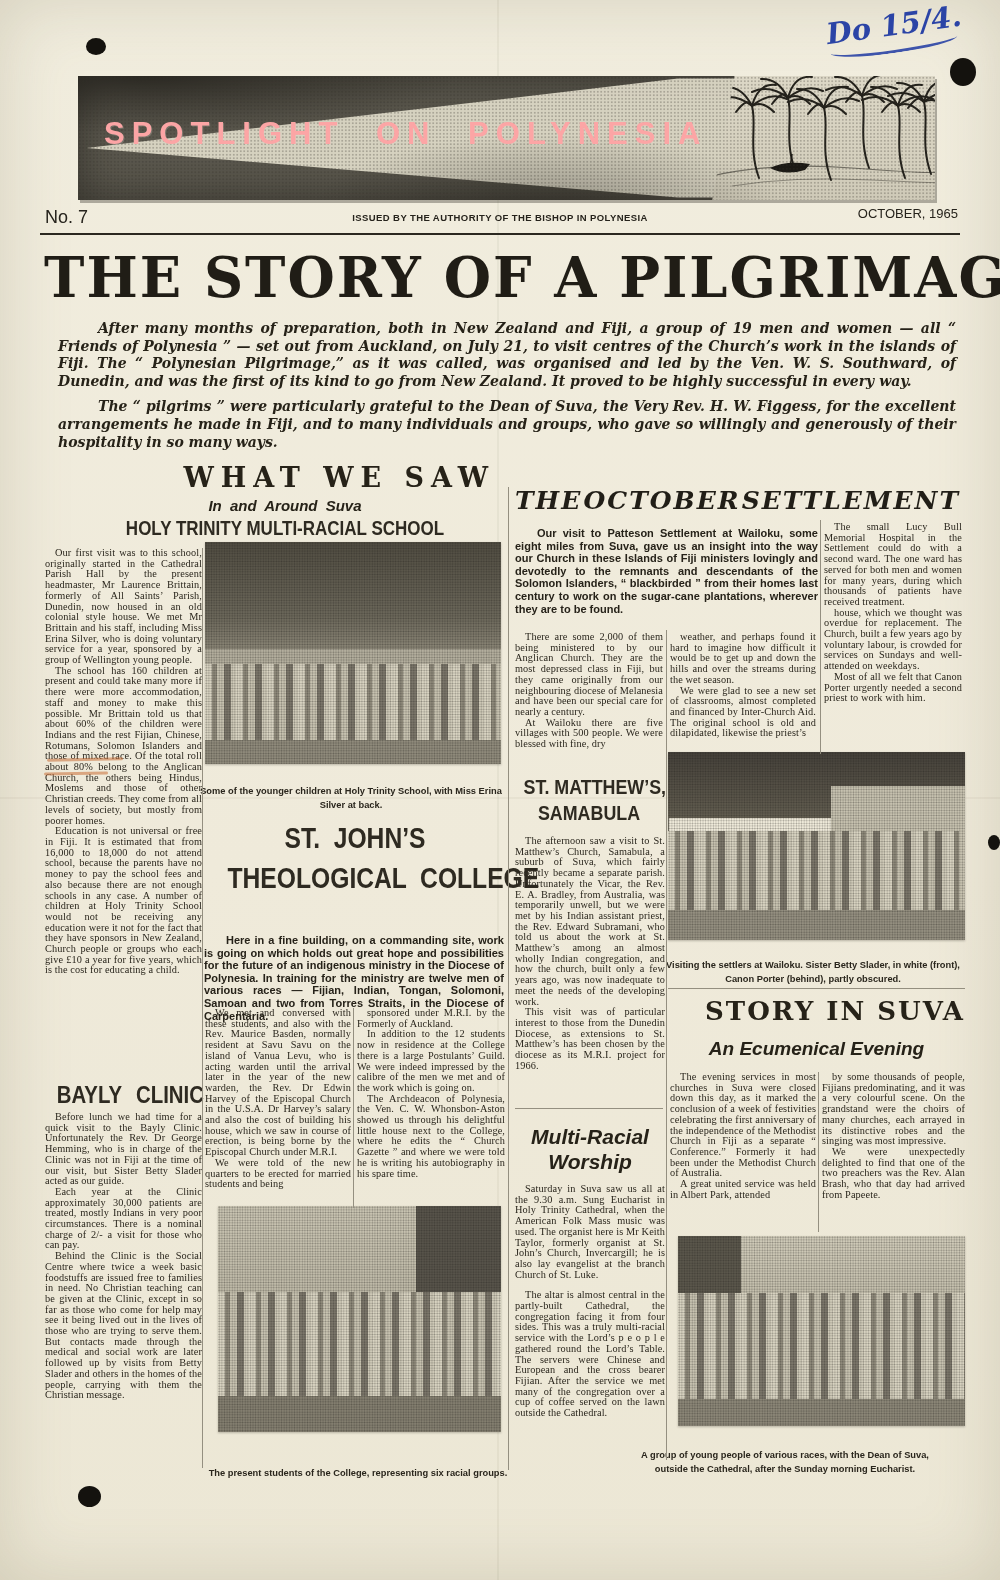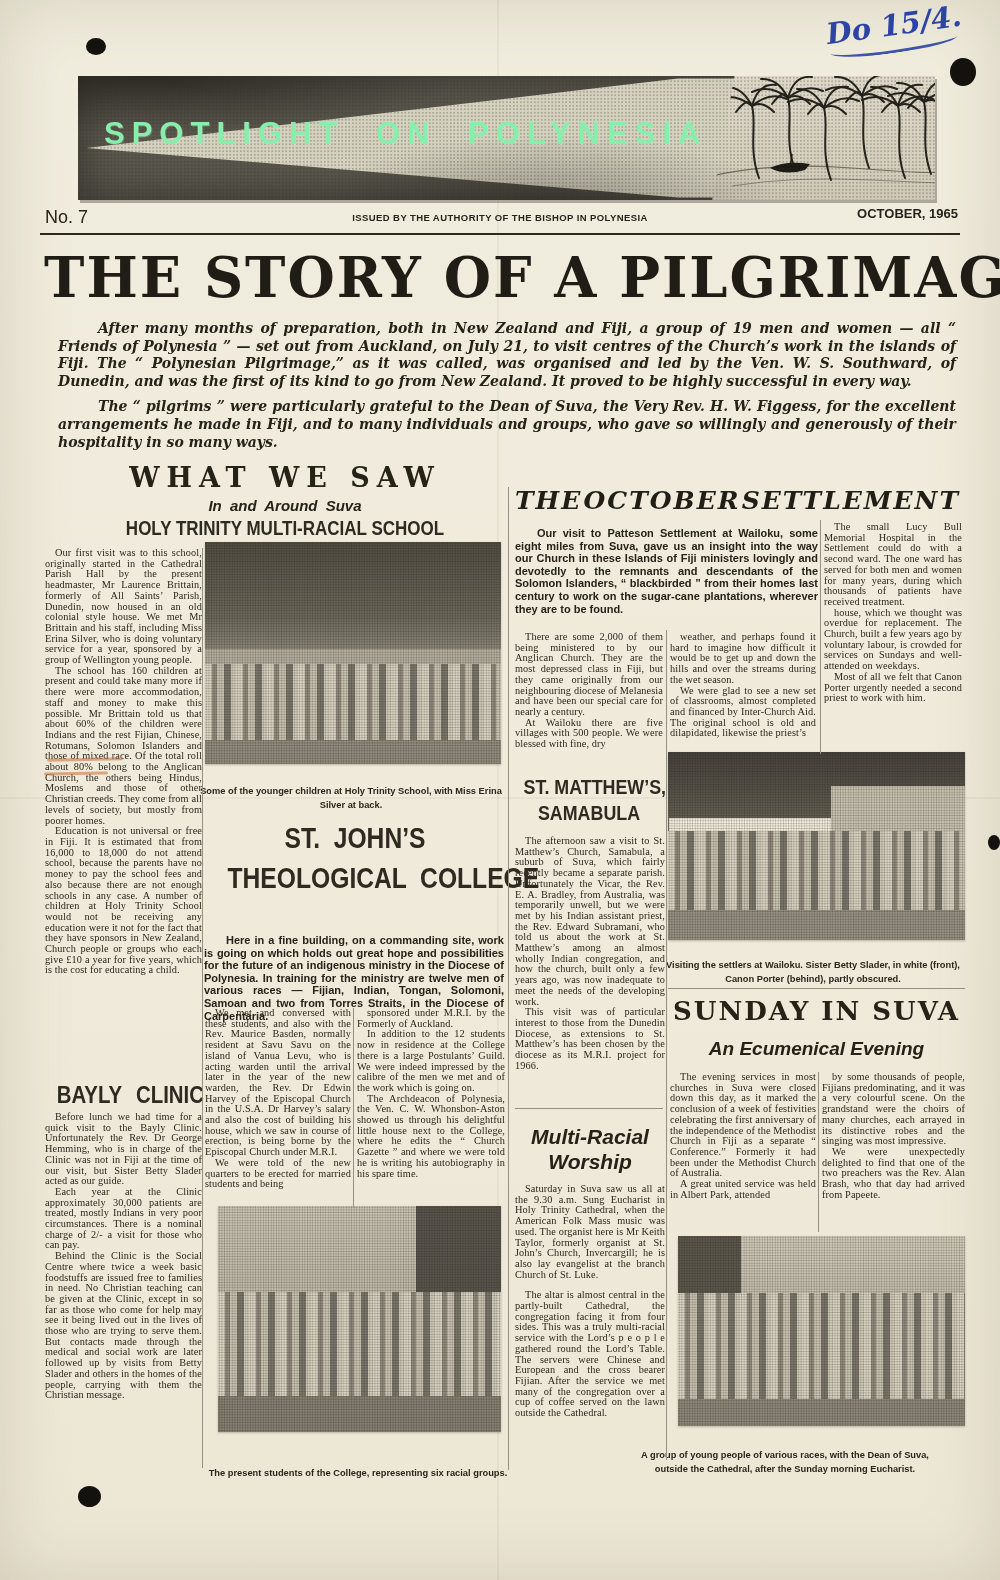--- a/index.html
+++ b/index.html
@@ -20,48 +20,48 @@
     background:linear-gradient(180deg,#ddd8c7 0%,#d5d0be 70%,#cfcab8 100%);
     clip-path:polygon(10% 0,100% 0,100% 100%,0 100%);}
   .halftone{position:absolute;inset:0;
     background-image:radial-gradient(rgba(50,47,40,.5) .8px, transparent 1.1px);
     background-size:3.5px 3.5px;opacity:.55;pointer-events:none;}
   .banner-shade{position:absolute;inset:0;
     background:radial-gradient(ellipse 60% 80% at 8% 0%,rgba(20,18,14,.55),transparent 60%),
                radial-gradient(ellipse 40% 90% at 55% 110%,rgba(20,18,14,.35),transparent 70%);}
   .banner-title{position:absolute;left:26px;top:40px;
     font-family:"Liberation Sans",sans-serif;font-weight:bold;font-size:31px;
-    letter-spacing:7px;word-spacing:16px;color:#86efac;white-space:nowrap;
+    letter-spacing:7px;word-spacing:16px;color:#fca5a5;white-space:nowrap;
     text-shadow:1px 1px 0 rgba(230,225,210,.25);}
   
   .issue-no{left:45px;top:207px;font-family:"Liberation Sans",sans-serif;font-size:18px;}
   .issue-auth{left:0;top:212px;width:1000px;text-align:center;
     font-family:"Liberation Sans",sans-serif;font-weight:bold;font-size:9.5px;letter-spacing:.4px;}
-  .issue-date{right:42px;top:206px;font-family:"Liberation Sans",sans-serif;font-size:13px;font-weight:bold;}
+  .issue-date{right:42px;top:206px;font-family:"Liberation Sans",sans-serif;font-size:13px;font-weight:normal;}
   .hr{background:#2b2820;}
   
   .headline{left:30px;top:244px;width:940px;text-align:center;
     font-family:"DejaVu Serif",serif;font-weight:bold;font-size:56px;letter-spacing:2px;
     transform:scaleX(.97);color:#201d16;white-space:nowrap;}
   .intro p{margin:0 0 8px 0;text-indent:40px;text-align:justify;
     font-family:"DejaVu Serif",serif;font-style:italic;font-weight:bold;
     font-size:14px;line-height:17.6px;color:#262218;}
   .intro{left:58px;top:320px;width:898px;}
   
   .bodycol p{margin:0;text-indent:10px;text-align:justify;
     font-size:10.3px;line-height:10.7px;letter-spacing:.1px;color:#2a261d;}
   .leadsans p{margin:0;text-indent:22px;text-align:justify;
     font-family:"Liberation Sans",sans-serif;font-weight:bold;
     font-size:11px;line-height:12.6px;color:#262219;}
   .caption{font-family:"Liberation Sans",sans-serif;font-weight:bold;
     font-size:9.3px;line-height:13.5px;text-align:center;color:#2a261d;margin-top:15px;}
   .cond{font-family:"Liberation Sans",sans-serif;font-weight:bold;
     transform:scaleX(.85);transform-origin:center;white-space:nowrap;
     text-align:center;color:#2e2a21;}
-  .serifhead{font-family:"DejaVu Serif",serif;font-weight:600;color:#262218;text-align:center;}
+  .serifhead{font-family:"DejaVu Serif",serif;font-weight:600;color:#262218;text-align:right;}
   .itsans{font-family:"Liberation Sans",sans-serif;font-weight:bold;font-style:italic;
     text-align:center;color:#262218;}
   
   .vr{background:#948f80;width:1px;}
   .thinhr{background:#948f80;height:1px;}
   
   .photo{box-shadow:inset 0 0 0 1px #6f6b5e, 0 1px 2px rgba(60,55,45,.3);overflow:hidden;}
   .photo .band{position:absolute;left:0;right:0;}
   .photo .dots{position:absolute;inset:0;
     background-image:radial-gradient(rgba(30,28,24,.38) .7px, transparent 1px);
@@ -229,21 +229,21 @@
   <div class="abs photo" style="left:668px;top:752px;width:297px;height:188px;">
     <div class="band" style="top:0;height:35%;background:linear-gradient(180deg,#45413a,#625d50);"></div>
     <div class="band" style="top:18%;height:42%;left:55%;background:#c6c1af;"></div>
     <div class="band figs" style="top:42%;height:42%;"></div>
     <div class="band" style="top:84%;height:16%;background:#948f80;"></div>
     <div class="dots"></div>
   </div>
   <div class="abs caption" style="left:660px;top:944px;width:306px;">Visiting the settlers at Wailoku.  Sister Betty Slader, in white (front), Canon Porter (behind), partly obscured.</div>
   <div class="abs thinhr" style="left:668px;top:988px;width:297px;"></div>
 
-  <div class="abs serifhead" style="left:668px;top:996px;width:297px;font-size:26px;letter-spacing:2px;font-weight:bold;">SUNDAY IN SUVA</div>
+  <div class="abs serifhead" style="left:668px;top:996px;width:297px;font-size:26px;letter-spacing:2px;font-weight:bold;">STORY IN SUVA</div>
   <div class="abs itsans" style="left:668px;top:1038px;width:297px;font-size:19px;">An Ecumenical Evening</div>
   <div class="abs bodycol" style="left:670px;top:1072px;width:146px;">
     <p>The evening services in most churches in Suva were closed down this day, as it marked the conclusion of a week of festivities celebrating the first anniversary of the independence of the Methodist Church in Fiji as a separate “ Conference.” Formerly it had been under the Methodist Church of Australia.</p>
     <p>A great united service was held in Albert Park, attended</p>
   </div>
   <div class="abs bodycol" style="left:822px;top:1072px;width:143px;">
     <p>by some thousands of people, Fijians predominating, and it was a very colourful scene. On the grandstand were the choirs of many churches, each arrayed in its distinctive robes and the singing was most impressive.</p>
     <p>We were unexpectedly delighted to find that one of the two preachers was the Rev. Alan Brash, who that day had arrived from Papeete.</p>
   </div>
 

